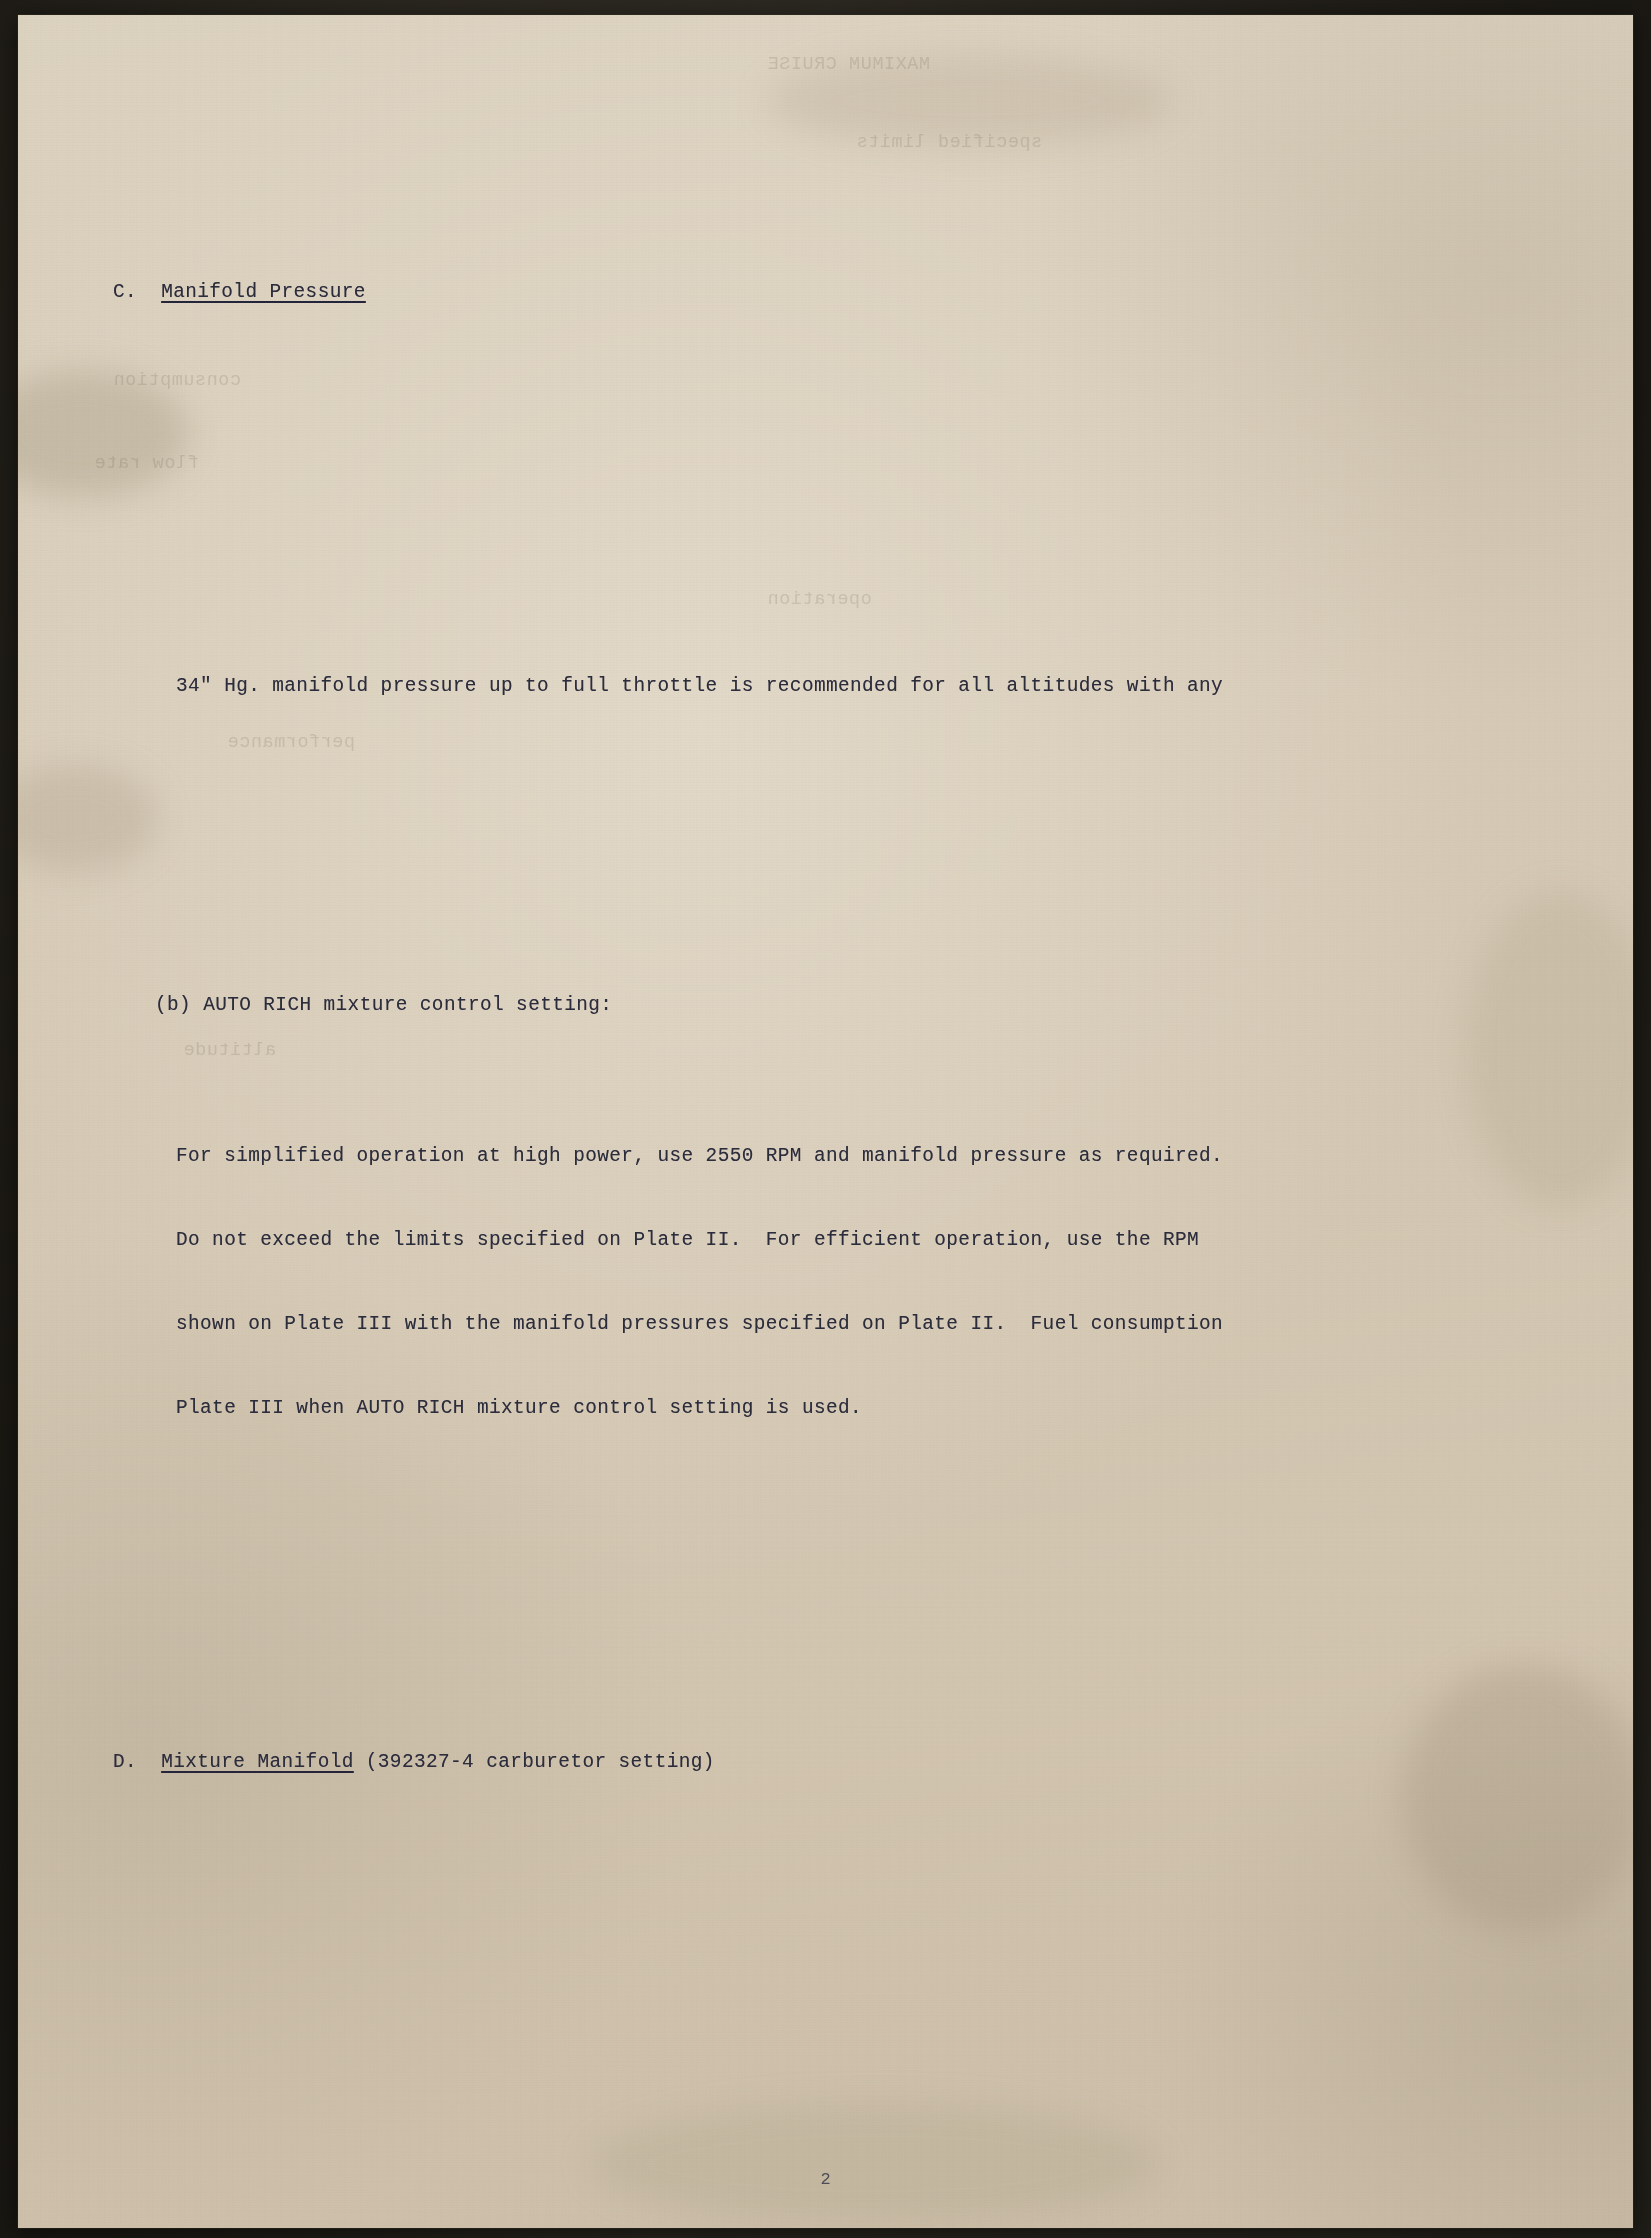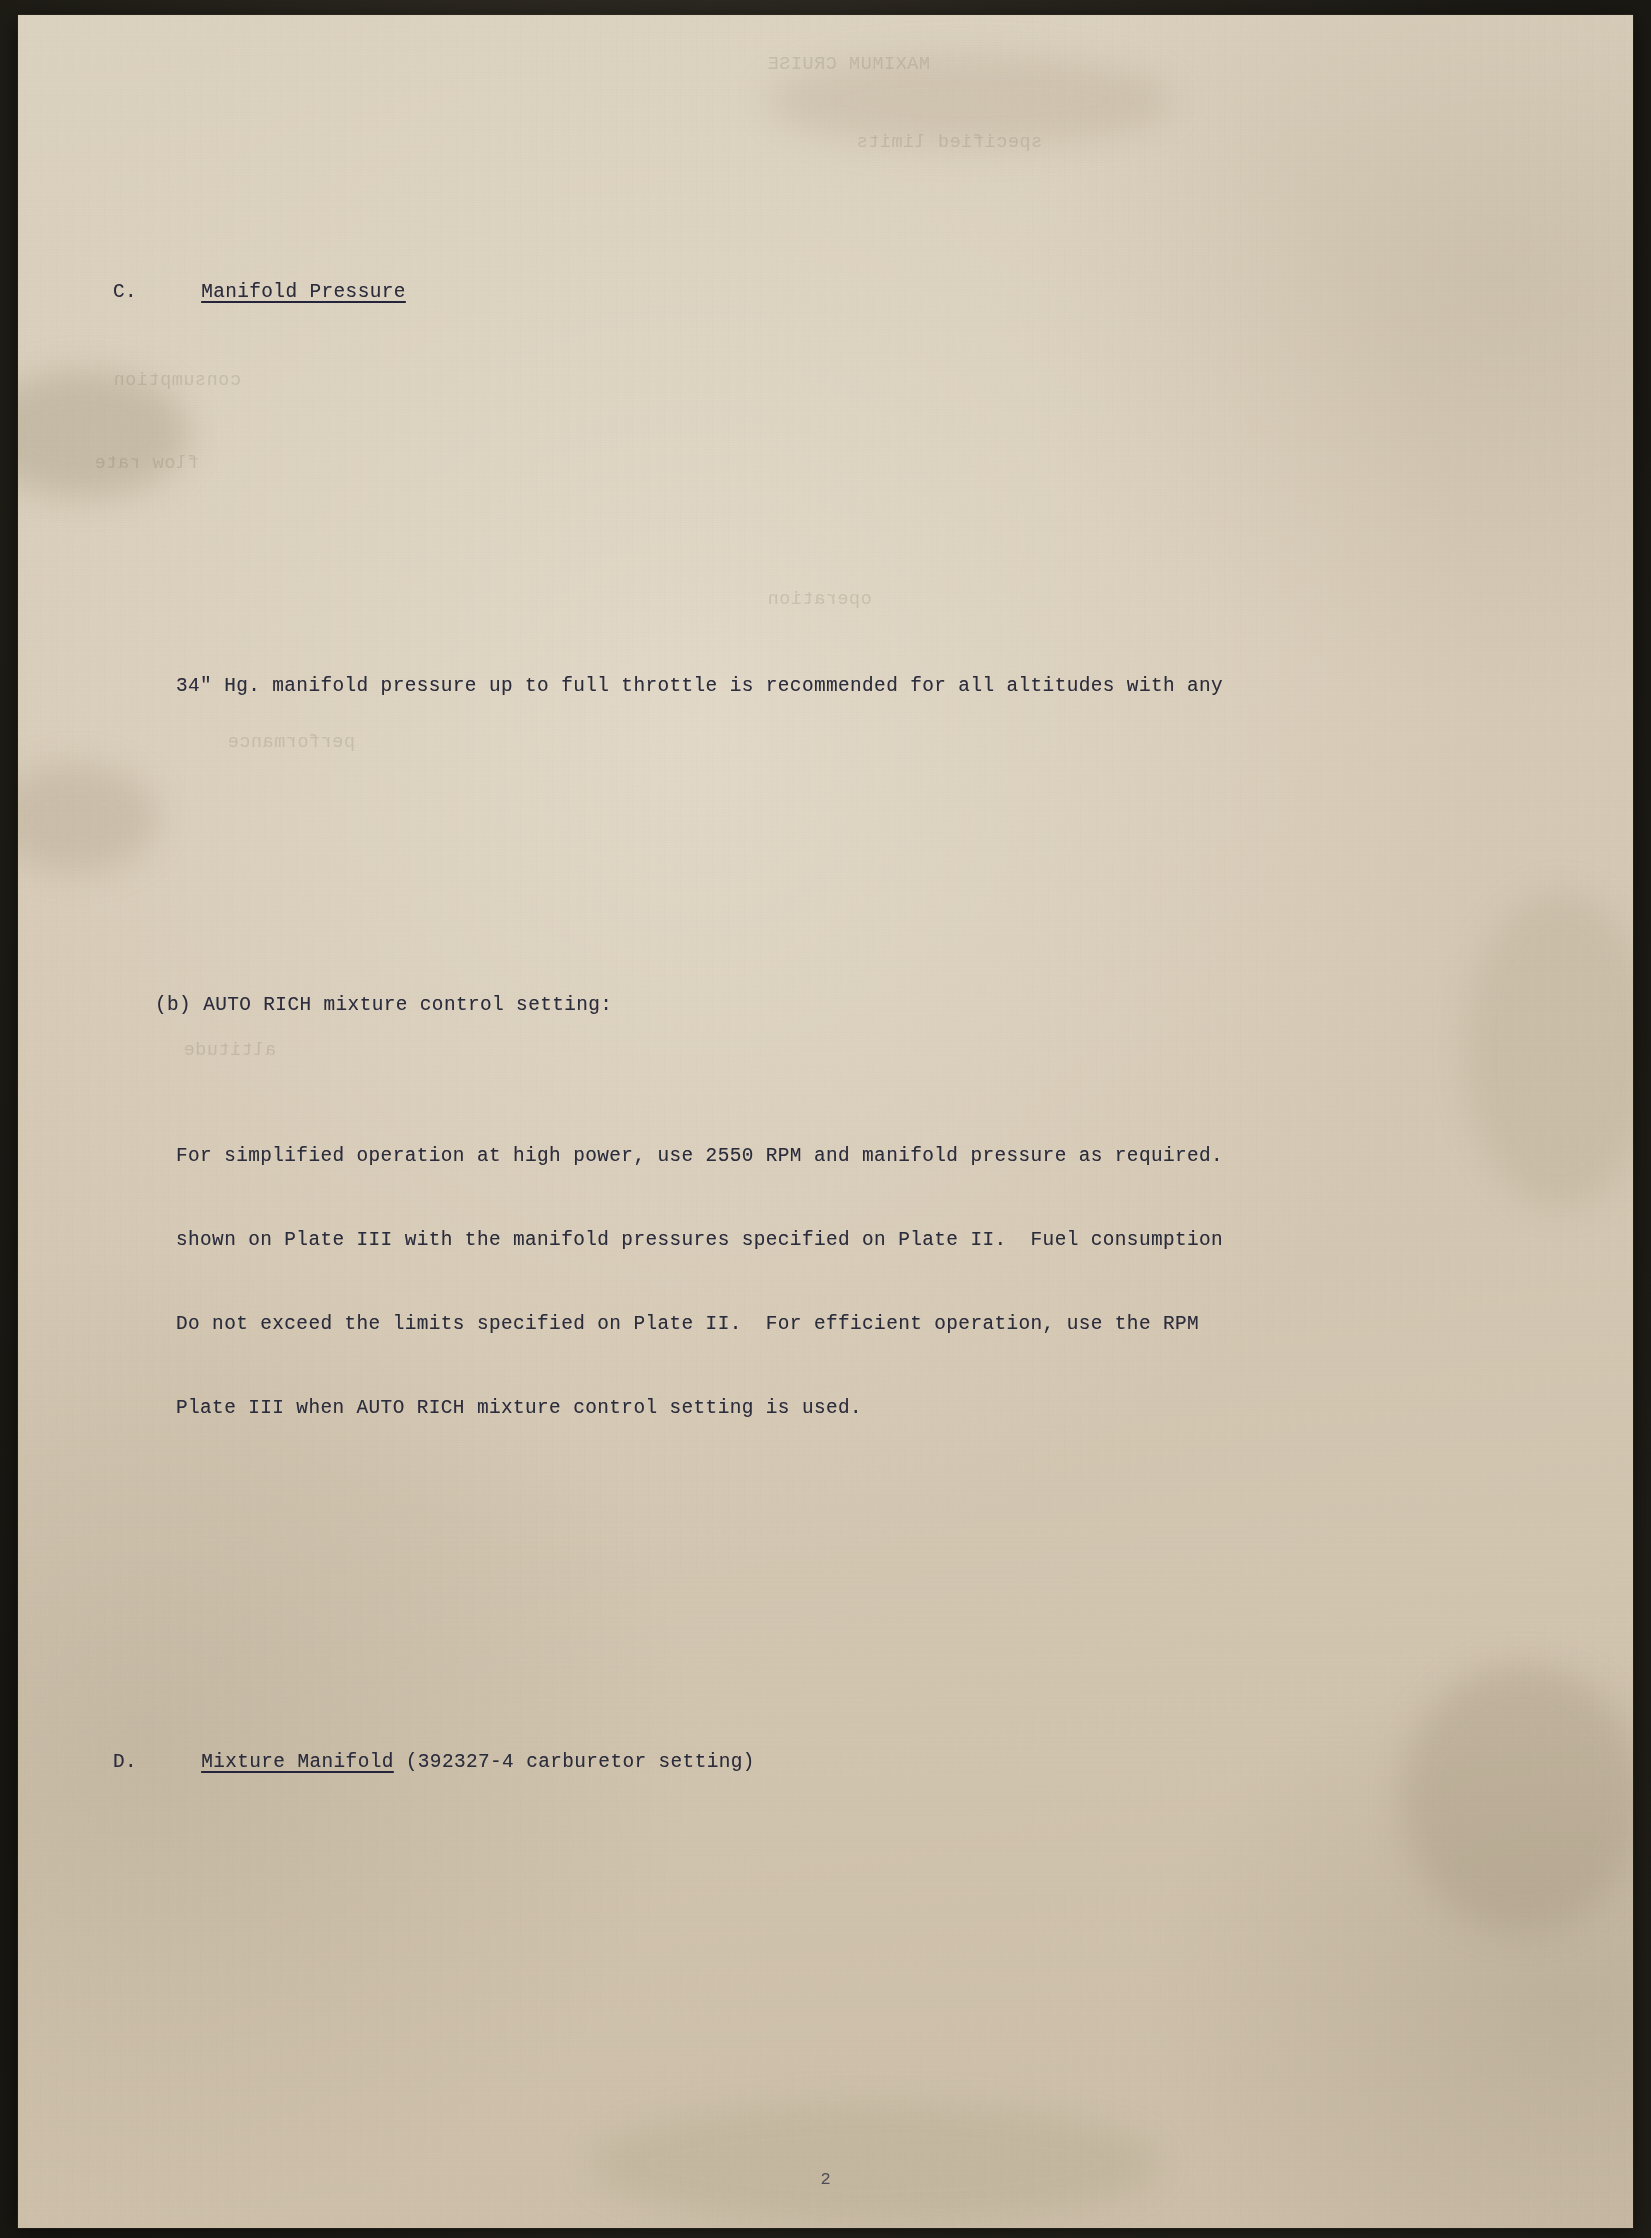--- a/index.html
+++ b/index.html
@@ -89,21 +89,20 @@
   .i0  { padding-left: 0px; }
   .i1  { padding-left: 42px; }
   .i2  { padding-left: 63px; }
 
   .heading-letter { display:inline-block; }
   .ul {
     text-decoration: underline;
     text-decoration-thickness: 1.9px;
     text-underline-offset: 4.4px;
     text-decoration-color: #24253a;
-    margin-left: 40px;
   }
 
   
   .ghost {
     position: absolute;
     color: rgba(90,82,66,0.17);
     font-family: "Liberation Mono", "DejaVu Sans Mono", monospace;
     font-size: 18.4px;
     letter-spacing: 0.6px;
     white-space: pre;
@@ -161,22 +160,22 @@
       <div class="gap-xs"></div>
       <span class="ln i2">34" Hg. manifold pressure up to full throttle is recommended for all altitudes with any</span>
     </div>
 
     <div class="gap-xs"></div>
 
     <div class="blk">
       <span class="ln i1"><span>(b)</span> <span>AUTO RICH mixture control setting:</span></span>
       <div class="gap-xs"></div>
       <span class="ln i2">For simplified operation at high power, use 2550 RPM and manifold pressure as required.</span>
+      <span class="ln i2">Do not exceed the limits specified on Plate II.  For efficient operation, use the RPM</span>
       <span class="ln i2">shown on Plate III with the manifold pressures specified on Plate II.  Fuel consumption</span>
-      <span class="ln i2">Do not exceed the limits specified on Plate II.  For efficient operation, use the RPM</span>
       <span class="ln i2">Plate III when AUTO RICH mixture control setting is used.</span>
     </div>
 
     <div class="gap-s"></div>
 
     
     <div class="blk">
       <span class="ln i0"><span class="heading-letter">D.</span>  <span class="ul">Mixture Manifold</span><span> (392327-4 carburetor setting)</span></span>
     </div>
 

